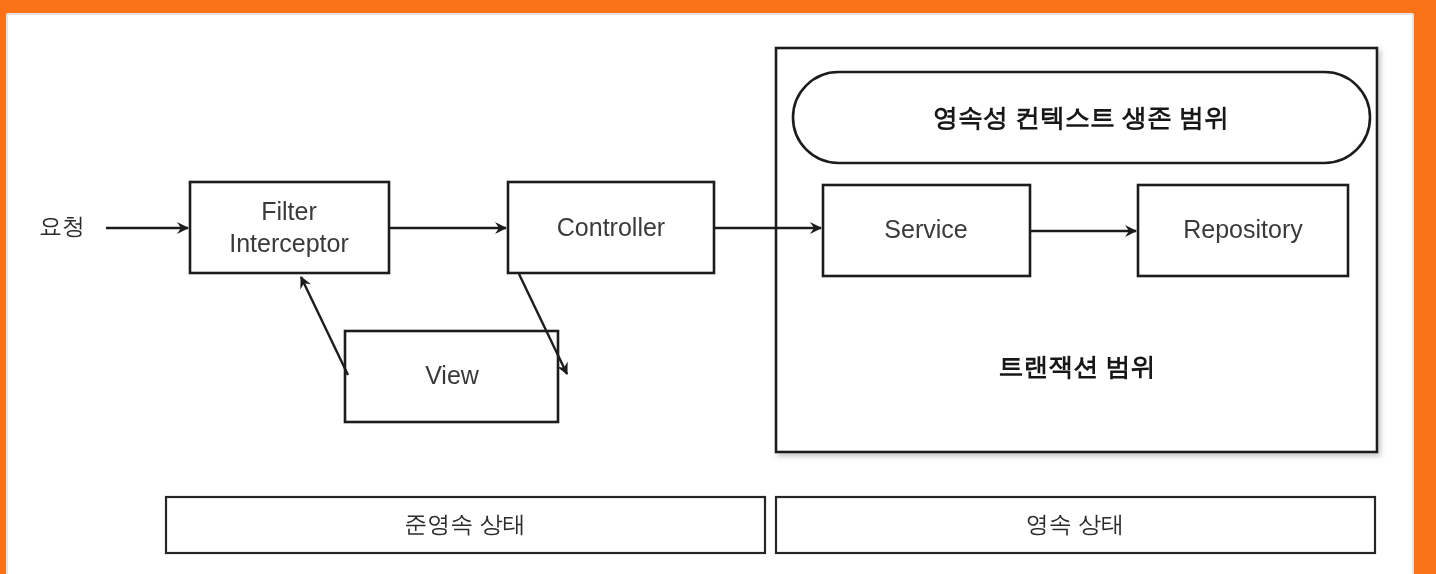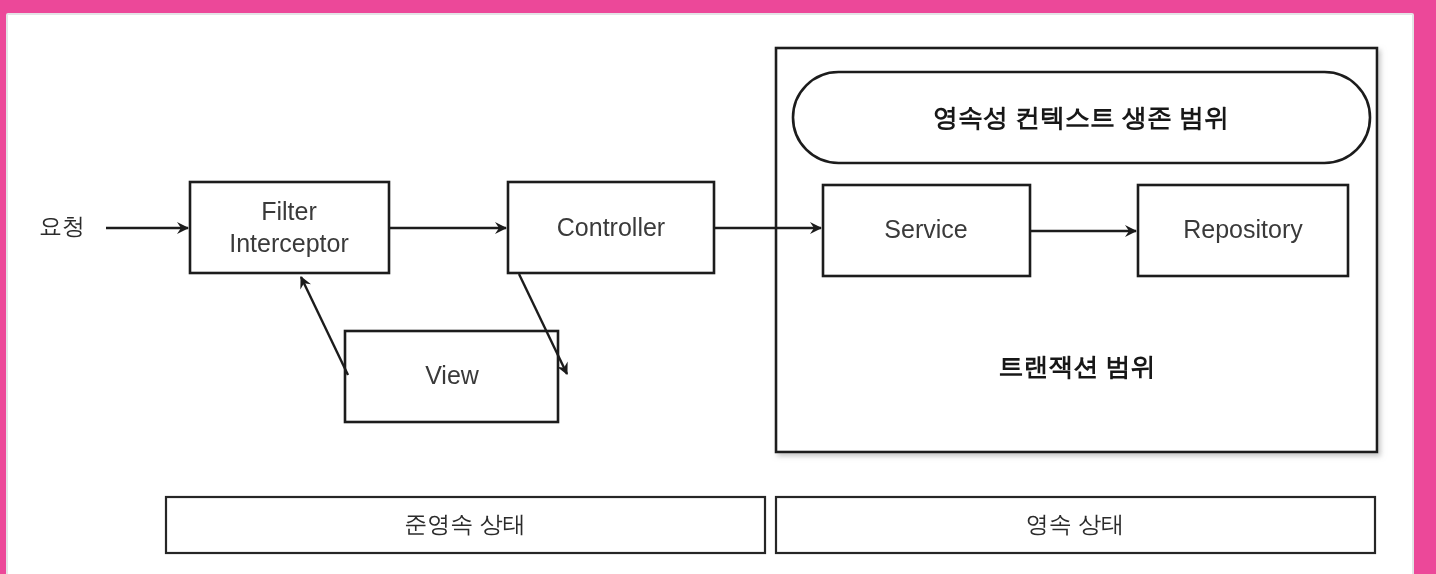--- a/index.html
+++ b/index.html
@@ -7,21 +7,21 @@
     padding: 0;
     background: #ffffff;
   }
   body {
     font-family: "Liberation Sans", "DejaVu Sans", sans-serif;
   }
   #canvas {
     position: relative;
     width: 1436px;
     height: 574px;
-    background: #ec4899;
+    background: #f97316;
     overflow: hidden;
   }
   
   #outer-frame {
     position: absolute;
     left: 6px;
     top: 13px;
     width: 1408px;
     height: 570px;
     border: 2px solid #e4e4e6;

